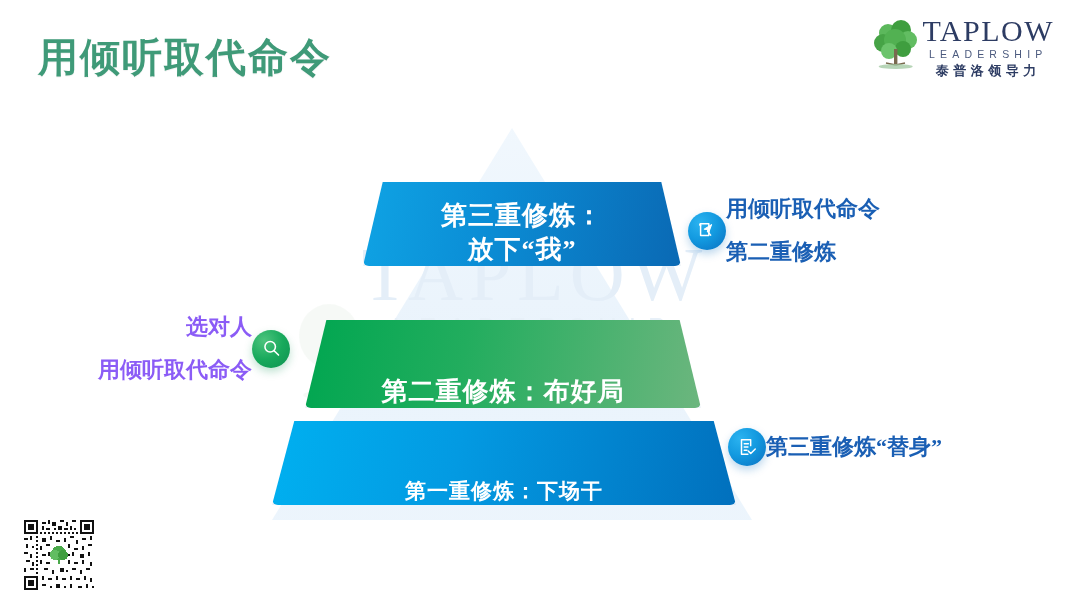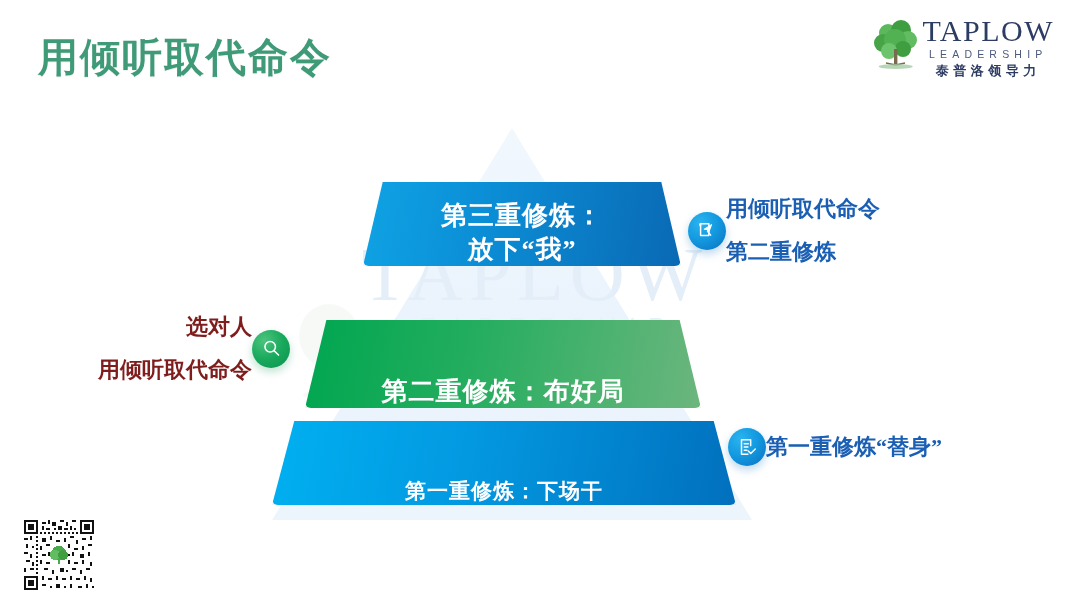--- a/index.html
+++ b/index.html
@@ -167,21 +167,21 @@
     align-items: center;
     gap: 0;
   }
   .anno-text {
     font-size: 22px;
     font-weight: bold;
     line-height: 1.95;
     white-space: nowrap;
   }
   .anno-blue .anno-text { color: #1a5fb4; }
-  .anno-green .anno-text { color: #7f1d1d; }
+  .anno-green .anno-text { color: #8b5cf6; }
 
   .anno-right { }
   .anno-left { flex-direction: row; }
   .anno-left .anno-text { text-align: right; }
 
   .badge {
     width: 38px;
     height: 38px;
     border-radius: 50%;
     flex: 0 0 auto;
@@ -298,21 +298,21 @@
 
   <div class="anno anno-right anno-blue" style="left:728px; top:426px;">
     <div class="badge badge-blue">
       <svg width="22" height="22" viewBox="0 0 24 24" fill="none" stroke="#ffffff" stroke-width="1.6" stroke-linecap="round" stroke-linejoin="round">
         <path d="M6 4 h10 v6.5 M6 4 v16 h7"></path>
         <path d="M9 8.5 h4.5 M9 12 h4 M9 15.5 h3"></path>
         <path d="M13.5 16.5 l2.6 2.6 L21 14.2"></path>
       </svg>
     </div>
     <div class="anno-text">
-      <div>第一重修炼“替身”</div>
+      <div>第三重修炼“替身”</div>
     </div>
   </div>
 
   <div class="qr">
     <svg width="74" height="74" viewBox="0 0 37 37" shape-rendering="crispEdges">
       <rect width="37" height="37" fill="#ffffff"></rect>
       <g fill="#111111">
 
         <rect x="1" y="1" width="7" height="1"></rect>
           <rect x="1" y="7" width="7" height="1"></rect>

